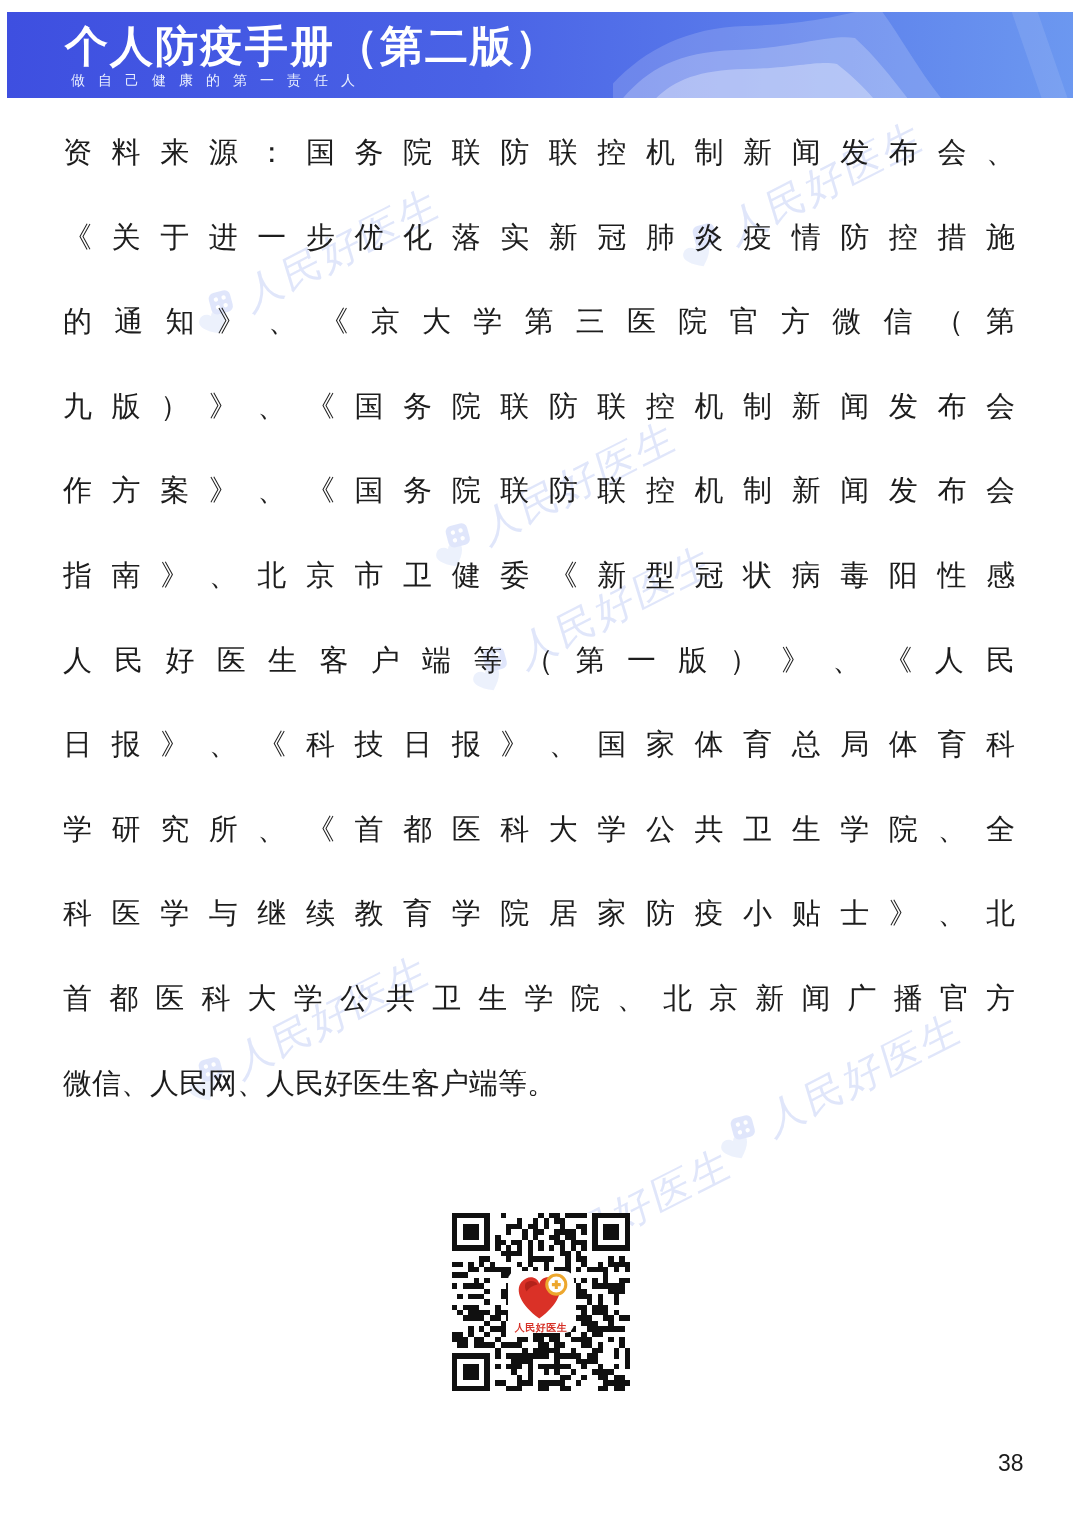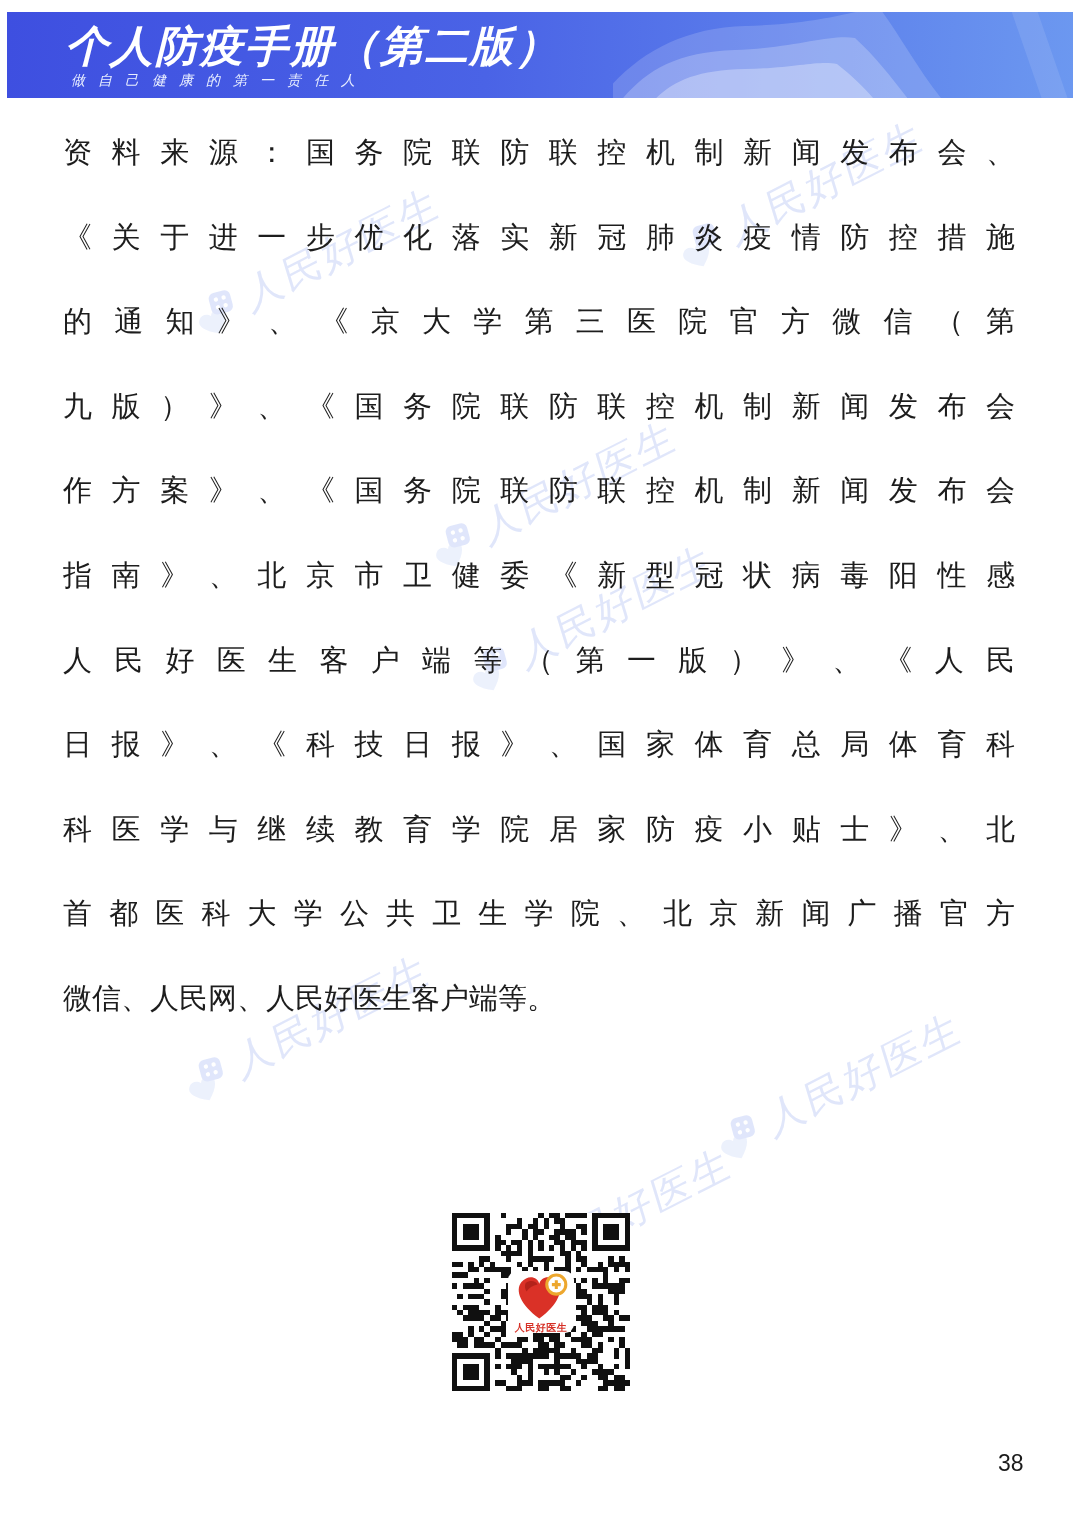--- a/index.html
+++ b/index.html
@@ -6,21 +6,20 @@
   .page{
     position:relative;width:1080px;height:1527px;background:#ffffff;overflow:hidden;
     font-family:"Liberation Serif", serif;
   }
 
   
   .banner{
     position:absolute;left:7px;top:12px;width:1066px;height:86px;
     background:linear-gradient(93deg,#3e4fe0 0%,#4a63e6 45%,#6c98f0 100%);
     overflow:hidden;
-    font-style:italic;
   }
   .banner-waves{position:absolute;right:0;top:0;height:86px;width:460px;}
   .banner-title{
     position:absolute;left:58px;top:12px;
     font-family:"Liberation Sans", sans-serif;
     font-weight:800;font-size:43px;line-height:44px;color:#ffffff;letter-spacing:2px;
     white-space:nowrap;
   }
   .banner-subtitle{
     position:absolute;left:64px;top:60px;
@@ -91,20 +90,21 @@
 
   <div class="content">
       <div class="tline">资料来源：国务院联防联控机制新闻发布会、</div>
       <div class="tline">《关于进一步优化落实新冠肺炎疫情防控措施</div>
       <div class="tline">的通知》、《京大学第三医院官方微信（第</div>
       <div class="tline">九版）》、《国务院联防联控机制新闻发布会</div>
       <div class="tline">作方案》、《国务院联防联控机制新闻发布会</div>
       <div class="tline">指南》、北京市卫健委《新型冠状病毒阳性感</div>
       <div class="tline">人民好医生客户端等（第一版）》、《人民</div>
       <div class="tline">日报》、《科技日报》、国家体育总局体育科</div>
+      <div class="tline">学研究所、《首都医科大学公共卫生学院、全</div>
       <div class="tline">科医学与继续教育学院居家防疫小贴士》、北</div>
       <div class="tline">首都医科大学公共卫生学院、北京新闻广播官方</div>
       <div class="tline tlast">微信、人民网、人民好医生客户端等。</div>
     </div>
 
   <div class="qr-wrap">
     <svg viewBox="0 0 33 33" shape-rendering="crispEdges" fill="#101010">
         <rect x="9" y="0" width="1" height="1"></rect>
         <rect x="16" y="0" width="1" height="1"></rect>
         <rect x="18" y="0" width="1" height="1"></rect>

